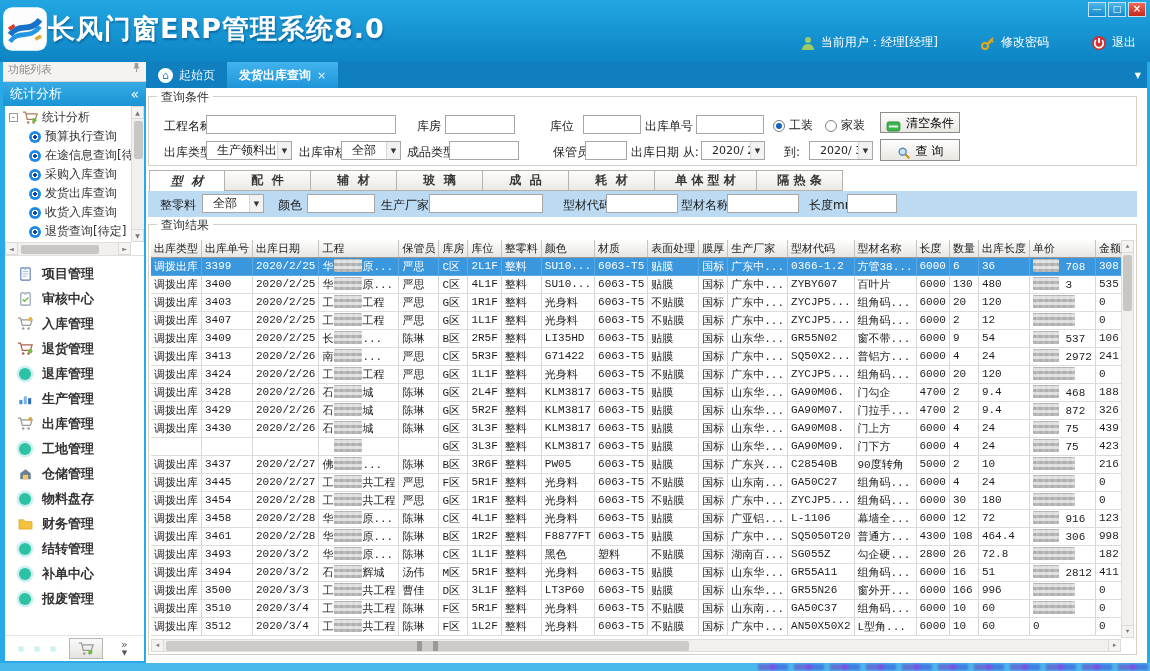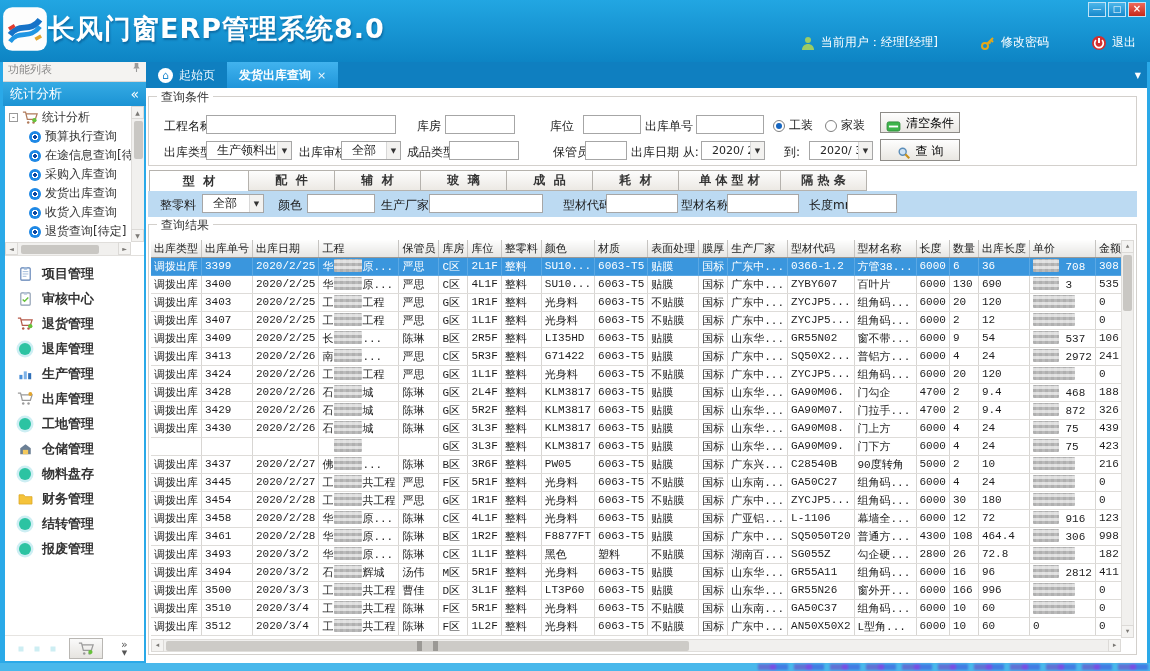--- a/index.html
+++ b/index.html
@@ -257,20 +257,31 @@
                   <rect x="3" y="2" width="10" height="13" rx="1" fill="#fff" stroke="#8a9bb0" stroke-width="1.2"></rect>
                   <rect x="6" y="1" width="4" height="3" rx="1" fill="#b8c6d8"></rect>
                   <path d="M5 9l2 2 4-4" stroke="#67c23a" stroke-width="1.5" fill="none"></path>
                 </svg>
               </span>
               <span>审核中心</span>
             </div>
             <div class="menu-item">
               <span class="mi">
                 <svg width="16" height="15" viewBox="0 0 18 16">
+                  <path d="M1 2h3l2 8h9l2-6H5" fill="none" stroke="#9a9a9a" stroke-width="1.4"></path>
+                  <circle cx="7" cy="13.5" r="1.4" fill="#9a9a9a"></circle>
+                  <circle cx="13" cy="13.5" r="1.4" fill="#9a9a9a"></circle>
+                  <circle cx="15" cy="3" r="2.2" fill="#f0b429"></circle>
+                </svg>
+              </span>
+              <span>入库管理</span>
+            </div>
+            <div class="menu-item">
+              <span class="mi">
+                <svg width="16" height="15" viewBox="0 0 18 16">
                   <path d="M1 2h3l2 8h9l2-6H5" fill="none" stroke="#b55a4a" stroke-width="1.4"></path>
                   <circle cx="7" cy="13.5" r="1.4" fill="#b55a4a"></circle>
                   <circle cx="13" cy="13.5" r="1.4" fill="#b55a4a"></circle>
                   <circle cx="15" cy="11" r="2.4" fill="#67c23a"></circle>
                 </svg>
               </span>
               <span>退货管理</span>
             </div>
             <div class="menu-item">
               <span class="mi">
@@ -326,20 +337,26 @@
                   <path d="M1 3h5l2 2h7v8H1z" fill="#f5c33b" stroke="#d9a520" stroke-width=".8"></path>
                 </svg>
               </span>
               <span>财务管理</span>
             </div>
             <div class="menu-item">
               <span class="mi">
                 <span class="circle-dot"></span>
               </span>
               <span>结转管理</span>
+            </div>
+            <div class="menu-item">
+              <span class="mi">
+                <span class="circle-dot"></span>
+              </span>
+              <span>补单中心</span>
             </div>
             <div class="menu-item">
               <span class="mi">
                 <span class="circle-dot"></span>
               </span>
               <span>报废管理</span>
             </div>
           </div>
         <div class="side-footer" id="sideFooter">
             <span><span class="circle-dot"></span></span>
@@ -430,21 +447,21 @@
                 <svg width="14" height="14" viewBox="0 0 16 16">
                   <circle cx="6.5" cy="6.5" r="4" fill="#cfe3f5" stroke="#5b8db8" stroke-width="1.6"></circle>
                   <path d="M9.5 9.5L14 14" stroke="#c8901a" stroke-width="2.4"></path>
                 </svg>
               </span>
             <span>查  询</span>
           </button>
         </div>
 
         <div class="mtabs" id="mtabs">
-            <div class="mtab active" style="width: 100px;">型  材</div>
+            <div class="mtab active" style="width: 76px; font-style: italic;">型  材</div>
             <div class="mtab" style="width: 86px;">配  件</div>
             <div class="mtab" style="width: 86px;">辅  材</div>
             <div class="mtab" style="width: 86px;">玻  璃</div>
             <div class="mtab" style="width: 86px;">成  品</div>
             <div class="mtab" style="width: 86px;">耗  材</div>
             <div class="mtab" style="width: 102px;">单 体 型 材</div>
             <div class="mtab" style="width: 86px;">隔 热 条</div>
           </div>
 
         <div class="filterrow">
@@ -549,21 +566,21 @@
                     <td>整料</td>
                     <td>SU10...</td>
                     <td>6063-T5</td>
                     <td>贴膜</td>
                     <td>国标</td>
                     <td>广东中...</td>
                     <td>ZYBY607</td>
                     <td>百叶片</td>
                     <td>6000</td>
                     <td>130</td>
-                    <td>690</td>
+                    <td>480</td>
                     <td><span class="mosaic" style="width: 26px;"></span><span> 3</span></td>
                     <td>535</td>
                   </tr>
                   <tr>
                     <td>调拨出库</td>
                     <td>3403</td>
                     <td>2020/2/25</td>
                     <td><span class="pre-slot">工</span><span class="mosaic" style="width: 28px;"></span><span>工程</span></td>
                     <td>严思</td>
                     <td>G区</td>
@@ -901,21 +918,21 @@
                     <td>整料</td>
                     <td>光身料</td>
                     <td>6063-T5</td>
                     <td>贴膜</td>
                     <td>国标</td>
                     <td>山东华...</td>
                     <td>GR55A11</td>
                     <td>组角码...</td>
                     <td>6000</td>
                     <td>16</td>
-                    <td>96</td>
+                    <td>51</td>
                     <td><span class="mosaic" style="width: 26px;"></span><span> 2812</span></td>
                     <td>411</td>
                   </tr>
                   <tr>
                     <td>调拨出库</td>
                     <td>3500</td>
                     <td>2020/3/3</td>
                     <td><span class="pre-slot">工</span><span class="mosaic" style="width: 28px;"></span><span>共工程</span></td>
                     <td>曹佳</td>
                     <td>D区</td>

